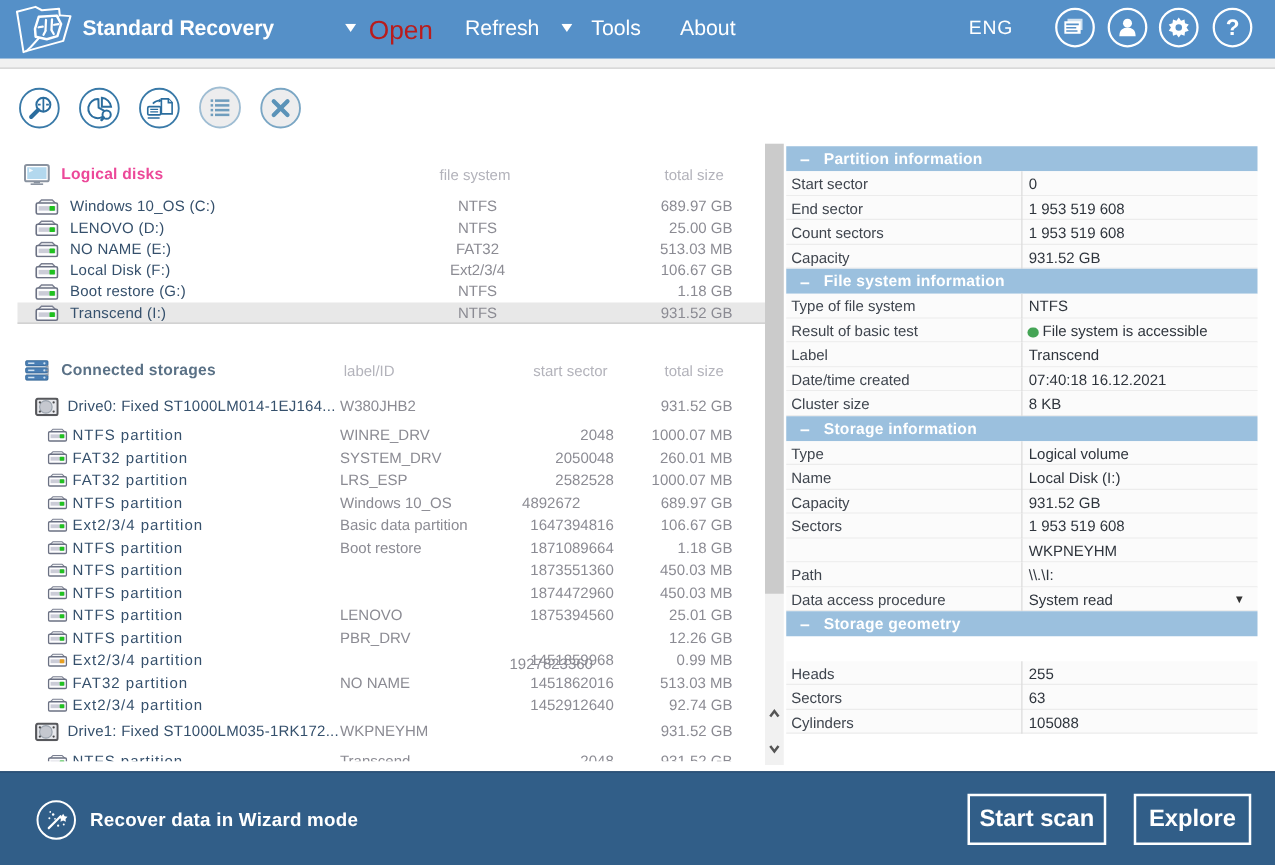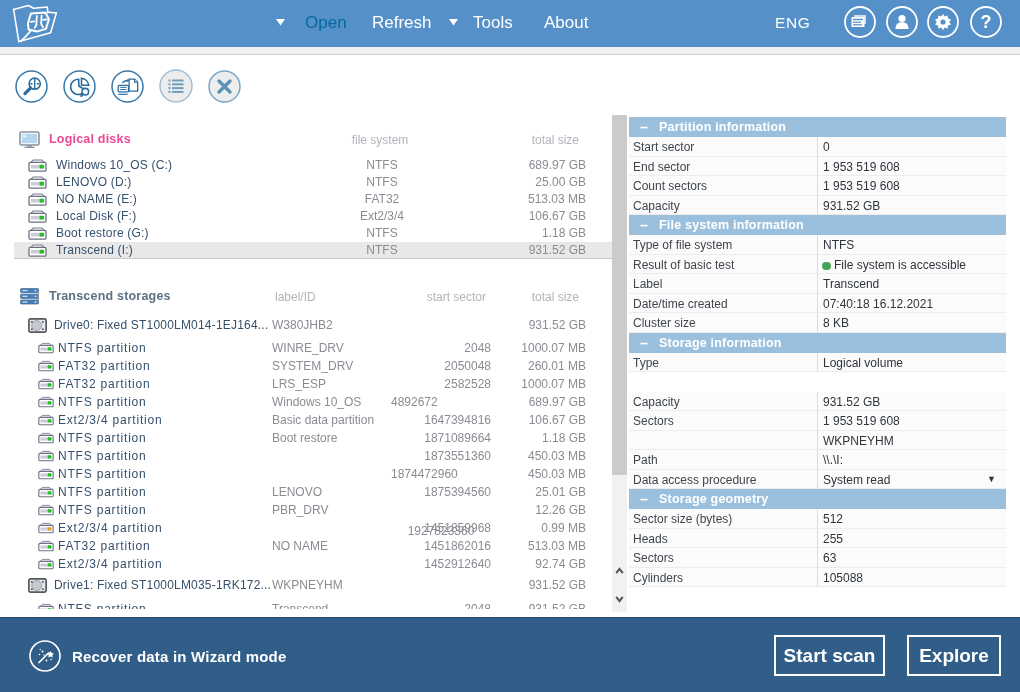--- a/index.html
+++ b/index.html
@@ -26,21 +26,22 @@
 </g>
 <g fill="none" stroke="#fff" stroke-width="1.8" stroke-linecap="round">
 <path d="M26.8 14 L26.4 22"></path>
         <path d="M31.6 13.5 L31.2 21.5"></path>
 <path d="M20.9 19.8 L24.2 19.3"></path>
         <path d="M33.3 17.8 L36.7 17.3"></path>
 <path d="M26.5 22.6 L24.8 25.8"></path>
         <path d="M31.2 22.1 L33 25.2"></path>
 </g>
     </svg>
-<div class="abs" style="left:305px;top:13px;color:#0369a1;font-size:17px">Open</div>
+<div class="abs" style="left:66px;top:13px;color:#fff;font-size:17px;font-weight:bold;letter-spacing:-.1px">Standard Recovery</div>
+<div class="abs" style="left:295px;top:13px;color:#b91c1c;font-size:21px">Open</div>
 <div class="abs" style="left:372px;top:13px;color:#fff;font-size:17px">Refresh</div>
 <div class="abs" style="left:473px;top:13px;color:#fff;font-size:17px">Tools</div>
 <div class="abs" style="left:544px;top:13px;color:#fff;font-size:17px">About</div>
 <svg class="abs" style="left:276px;top:19px" width="9" height="7" viewBox="0 0 9 7">
       <path d="M0 0 H9 L4.5 6.5 Z" fill="#fff"></path>
     </svg>
 <svg class="abs" style="left:449px;top:19px" width="9" height="7" viewBox="0 0 9 7">
       <path d="M0 0 H9 L4.5 6.5 Z" fill="#fff"></path>
     </svg>
 <div class="abs" style="left:775px;top:14px;color:#fff;font-size:15.5px;letter-spacing:.6px">ENG</div>
@@ -196,21 +197,21 @@
       <g fill="#cfe2f2">
         <rect x="2.5" y="2" width="5" height="1.2"></rect>
         <rect x="2.5" y="7.7" width="5" height="1.2"></rect>
         <rect x="2.5" y="13.4" width="5" height="1.2"></rect>
         <circle cx="15.5" cy="2.6" r=".9"></circle>
         <circle cx="15.5" cy="8.3" r=".9"></circle>
         <circle cx="15.5" cy="14" r=".9"></circle>
       </g>
       <path d="M16.5 4.8 h2 v7 h-2 M16.5 8.3 h2" fill="none" stroke="#8a93a0" stroke-width="1"></path>
     </svg>
-<div class="abs row-name" style="left:49px;top:289px;font-weight:bold;font-size:12.5px;letter-spacing:.2px;color:#5a7186">Transcend storages</div>
+<div class="abs row-name" style="left:49px;top:289px;font-weight:bold;font-size:12.5px;letter-spacing:.2px;color:#5a7186">Connected storages</div>
 <div class="abs ch" style="left:275px;top:290px">label/ID</div>
 <div class="abs ch" style="left:386px;top:290px;width:100px;text-align:right">start sector</div>
 <div class="abs ch" style="left:479px;top:290px;width:100px;text-align:right">total size</div>
 <svg class="abs" style="left:28px;top:317.5px" width="19" height="15" viewBox="0 0 19 15">
       <rect x=".9" y=".9" width="17.2" height="13.2" rx="1.6" fill="#e7e8ec" stroke="#57585c" stroke-width="1.7"></rect>
       <circle cx="8.7" cy="7.5" r="5" fill="#c5c8cf" stroke="#9aa3ad" stroke-width=".9"></circle>
       <circle cx="3.9" cy="3.9" r=".9" fill="#47484a"></circle>
       <circle cx="14.9" cy="3.9" r=".9" fill="#47484a"></circle>
       <circle cx="3.9" cy="11.2" r=".9" fill="#47484a"></circle>
       <circle cx="14.9" cy="11.2" r=".9" fill="#47484a"></circle>
@@ -249,21 +250,21 @@
 <div class="abs gv" style="left:391px;top:377px;width:100px;text-align:right">2582528</div>
 <div class="abs gv" style="left:486px;top:377px;width:100px;text-align:right">1000.07 MB</div>
 <svg class="abs" style="left:38px;top:396px" width="16" height="12" viewBox="0 0 19 13">
       <path d="M2.6 3.6 L5.2 1 L13.8 1 L16.4 3.6" fill="#f4f5f7" stroke="#7a7f90" stroke-width="1.1"></path>
       <rect x="1" y="3.4" width="17" height="8.8" rx="1.2" fill="#fdfdfe" stroke="#6b7183" stroke-width="1.3"></rect>
       <rect x="2.9" y="5.9" width="13.4" height="3.6" fill="#cbccd7"></rect>
       <rect x="11.6" y="5.7" width="4.3" height="3.9" rx=".7" fill="#22c122"></rect>
     </svg>
 <div class="abs row-name" style="left:58px;top:395px;letter-spacing:.8px">NTFS partition</div>
 <div class="abs gv" style="left:272px;top:395px">Windows 10_OS</div>
-<div class="abs gv" style="left:391px;top:395px;width:100px;text-align:left">4892672</div>
+<div class="abs gv" style="left:391px;top:395px;width:100px;text-align:center">4892672</div>
 <div class="abs gv" style="left:486px;top:395px;width:100px;text-align:right">689.97 GB</div>
 <svg class="abs" style="left:38px;top:414px" width="16" height="12" viewBox="0 0 19 13">
       <path d="M2.6 3.6 L5.2 1 L13.8 1 L16.4 3.6" fill="#f4f5f7" stroke="#7a7f90" stroke-width="1.1"></path>
       <rect x="1" y="3.4" width="17" height="8.8" rx="1.2" fill="#fdfdfe" stroke="#6b7183" stroke-width="1.3"></rect>
       <rect x="2.9" y="5.9" width="13.4" height="3.6" fill="#cbccd7"></rect>
       <rect x="11.6" y="5.7" width="4.3" height="3.9" rx=".7" fill="#22c122"></rect>
     </svg>
 <div class="abs row-name" style="left:58px;top:413px;letter-spacing:.8px">Ext2/3/4 partition</div>
 <div class="abs gv" style="left:272px;top:413px">Basic data partition</div>
 <div class="abs gv" style="left:391px;top:413px;width:100px;text-align:right">1647394816</div>
@@ -287,21 +288,21 @@
 <div class="abs row-name" style="left:58px;top:449px;letter-spacing:.8px">NTFS partition</div>
 <div class="abs gv" style="left:391px;top:449px;width:100px;text-align:right">1873551360</div>
 <div class="abs gv" style="left:486px;top:449px;width:100px;text-align:right">450.03 MB</div>
 <svg class="abs" style="left:38px;top:468px" width="16" height="12" viewBox="0 0 19 13">
       <path d="M2.6 3.6 L5.2 1 L13.8 1 L16.4 3.6" fill="#f4f5f7" stroke="#7a7f90" stroke-width="1.1"></path>
       <rect x="1" y="3.4" width="17" height="8.8" rx="1.2" fill="#fdfdfe" stroke="#6b7183" stroke-width="1.3"></rect>
       <rect x="2.9" y="5.9" width="13.4" height="3.6" fill="#cbccd7"></rect>
       <rect x="11.6" y="5.7" width="4.3" height="3.9" rx=".7" fill="#22c122"></rect>
     </svg>
 <div class="abs row-name" style="left:58px;top:467px;letter-spacing:.8px">NTFS partition</div>
-<div class="abs gv" style="left:391px;top:467px;width:100px;text-align:left">1874472960</div>
+<div class="abs gv" style="left:391px;top:467px;width:100px;text-align:right">1874472960</div>
 <div class="abs gv" style="left:486px;top:467px;width:100px;text-align:right">450.03 MB</div>
 <svg class="abs" style="left:38px;top:486px" width="16" height="12" viewBox="0 0 19 13">
       <path d="M2.6 3.6 L5.2 1 L13.8 1 L16.4 3.6" fill="#f4f5f7" stroke="#7a7f90" stroke-width="1.1"></path>
       <rect x="1" y="3.4" width="17" height="8.8" rx="1.2" fill="#fdfdfe" stroke="#6b7183" stroke-width="1.3"></rect>
       <rect x="2.9" y="5.9" width="13.4" height="3.6" fill="#cbccd7"></rect>
       <rect x="11.6" y="5.7" width="4.3" height="3.9" rx=".7" fill="#22c122"></rect>
     </svg>
 <div class="abs row-name" style="left:58px;top:485px;letter-spacing:.8px">NTFS partition</div>
 <div class="abs gv" style="left:272px;top:485px">LENOVO</div>
 <div class="abs gv" style="left:391px;top:485px;width:100px;text-align:right">1875394560</div>
@@ -431,20 +432,25 @@
 </div>
 <div class="abs" style="left:629px;top:332.5px;width:377px;height:20.0px;background:#9bc0de">
       <span style="position:absolute;left:11px;top:2px;color:#fff;font-weight:bold;font-size:14px">–</span>
       <span style="position:absolute;left:30px;top:3px;color:#fff;font-weight:bold;font-size:12.5px;letter-spacing:.2px">Storage information</span>
     </div>
 <div class="abs" style="left:629px;top:352.5px;width:377px;height:19.5px;background:#fbfbfb;border-bottom:1px solid #ececec">
       <span style="position:absolute;left:188px;top:0;width:1px;height:19.5px;background:#dcdcdc"></span>
       <span class="rlbl" style="position:absolute;left:4px;top:3px">Type</span>
 <span class="rval" style="position:absolute;left:194px;top:3px">Logical volume</span>
 </div>
+<div class="abs" style="left:629px;top:372.0px;width:377px;height:19.5px;background:#fbfbfb;border-bottom:1px solid #ececec">
+      <span style="position:absolute;left:188px;top:0;width:1px;height:19.5px;background:#dcdcdc"></span>
+      <span class="rlbl" style="position:absolute;left:4px;top:3px">Name</span>
+<span class="rval" style="position:absolute;left:194px;top:3px">Local Disk (I:)</span>
+</div>
 <div class="abs" style="left:629px;top:391.5px;width:377px;height:19.5px;background:#fbfbfb;border-bottom:1px solid #ececec">
       <span style="position:absolute;left:188px;top:0;width:1px;height:19.5px;background:#dcdcdc"></span>
       <span class="rlbl" style="position:absolute;left:4px;top:3px">Capacity</span>
 <span class="rval" style="position:absolute;left:194px;top:3px">931.52 GB</span>
 </div>
 <div class="abs" style="left:629px;top:411.0px;width:377px;height:19.5px;background:#fbfbfb;border-bottom:1px solid #ececec">
       <span style="position:absolute;left:188px;top:0;width:1px;height:19.5px;background:#dcdcdc"></span>
       <span class="rlbl" style="position:absolute;left:4px;top:3px">Sectors</span>
 <span class="rval" style="position:absolute;left:194px;top:3px">1 953 519 608</span>
 </div>
@@ -461,25 +467,20 @@
 <div class="abs" style="left:629px;top:469.5px;width:377px;height:19.5px;background:#fbfbfb;border-bottom:1px solid #ececec">
       <span style="position:absolute;left:188px;top:0;width:1px;height:19.5px;background:#dcdcdc"></span>
       <span class="rlbl" style="position:absolute;left:4px;top:3px">Data access procedure</span>
 <span class="rval" style="position:absolute;left:194px;top:3px">System read</span>
       <span style="position:absolute;right:10px;top:4px;color:#333;font-size:9px">▼</span>
 </div>
 <div class="abs" style="left:629px;top:489.0px;width:377px;height:20.0px;background:#9bc0de">
       <span style="position:absolute;left:11px;top:2px;color:#fff;font-weight:bold;font-size:14px">–</span>
       <span style="position:absolute;left:30px;top:3px;color:#fff;font-weight:bold;font-size:12.5px;letter-spacing:.2px">Storage geometry</span>
     </div>
-<div class="abs" style="left:629px;top:509.0px;width:377px;height:19.5px;background:#fbfbfb;border-bottom:1px solid #ececec">
-      <span style="position:absolute;left:188px;top:0;width:1px;height:19.5px;background:#dcdcdc"></span>
-      <span class="rlbl" style="position:absolute;left:4px;top:3px">Sector size (bytes)</span>
-<span class="rval" style="position:absolute;left:194px;top:3px">512</span>
-</div>
 <div class="abs" style="left:629px;top:528.5px;width:377px;height:19.5px;background:#fbfbfb;border-bottom:1px solid #ececec">
       <span style="position:absolute;left:188px;top:0;width:1px;height:19.5px;background:#dcdcdc"></span>
       <span class="rlbl" style="position:absolute;left:4px;top:3px">Heads</span>
 <span class="rval" style="position:absolute;left:194px;top:3px">255</span>
 </div>
 <div class="abs" style="left:629px;top:548.0px;width:377px;height:19.5px;background:#fbfbfb;border-bottom:1px solid #ececec">
       <span style="position:absolute;left:188px;top:0;width:1px;height:19.5px;background:#dcdcdc"></span>
       <span class="rlbl" style="position:absolute;left:4px;top:3px">Sectors</span>
 <span class="rval" style="position:absolute;left:194px;top:3px">63</span>
 </div>

